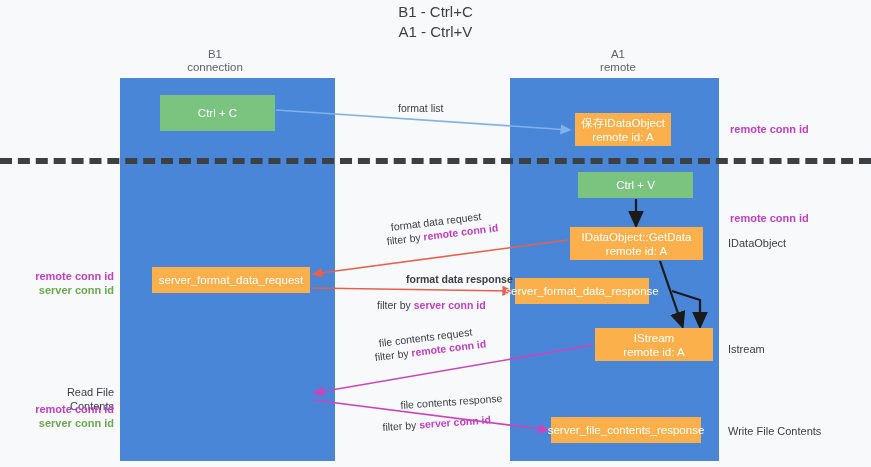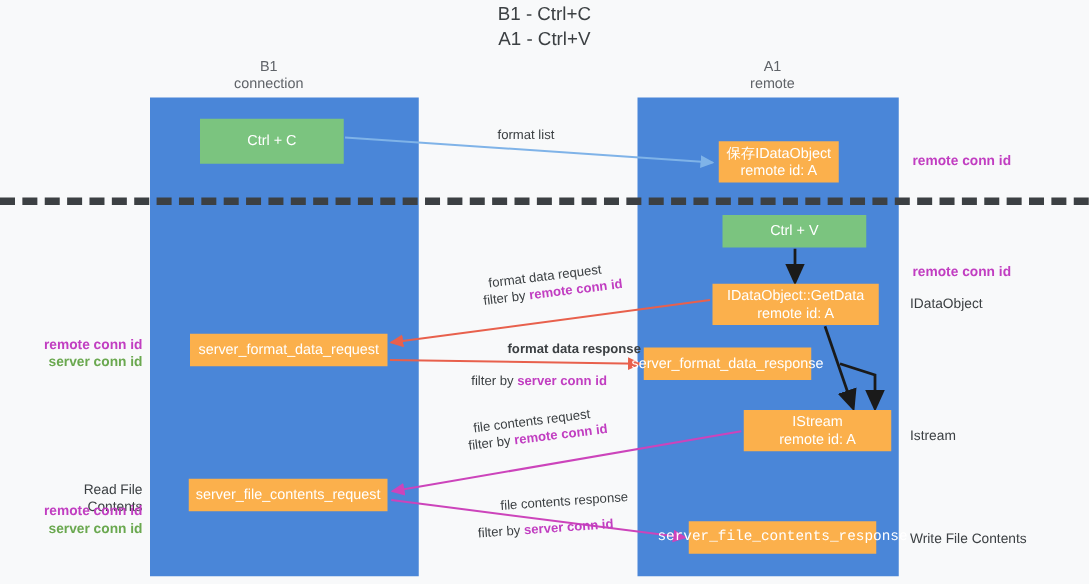--- a/index.html
+++ b/index.html
@@ -52,21 +52,21 @@
   .orange{background:#fbb04c;}
 
   #n-ctrlc{left:160px;top:95px;width:115px;height:36px;}
   #n-idataobject{left:575px;top:113px;width:96px;height:33px;}
   #n-ctrlv{left:578px;top:172px;width:115px;height:26px;}
   #n-getdata{left:570px;top:227px;width:133px;height:33px;}
   #n-sfdreq{left:152px;top:267px;width:158px;height:26px;}
   #n-sfdresp{left:515px;top:278px;width:134px;height:26px;}
   #n-istream{left:595px;top:328px;width:118px;height:33px;}
   #n-sfcreq{left:151px;top:383px;width:159px;height:26px;}
-  #n-sfcresp{left:551px;top:417px;width:150px;height:26px;font-family:Liberation Mono, monospace;}
+  #n-sfcresp{left:551px;top:417px;width:150px;height:26px;}
 
   
   .side{font-size:11px;line-height:14px;}
   .ann-pink{color:#c13ec1;font-weight:bold;}
   .ann-green{color:#6aa84f;font-weight:bold;}
   .ann-plain{color:#3c4043;}
 
   #side-remote-1{left:730px;top:122px;}
   #side-remote-2{left:730px;top:211px;}
   #side-dataobject{left:728px;top:236px;}
@@ -177,23 +177,20 @@
 
   <div class="abs node orange" id="n-sfdresp">
     <span>server_format_data_response</span>
   </div>
 
   <div class="abs node orange" id="n-istream">
     <span>IStream</span>
     <span>remote id: A</span>
   </div>
 
-  <div class="abs node orange" id="n-sfcreq">
-    <span>server_file_contents_request</span>
-  </div>
 
   <div class="abs node orange" id="n-sfcresp">
     <span>server_file_contents_response</span>
   </div>
 
   <div class="abs" id="dashline"></div>
 
   <div class="abs elabel" id="l-formatlist">format list</div>
 
   <div class="abs elabel" id="l-fdreq">format data request</div>

